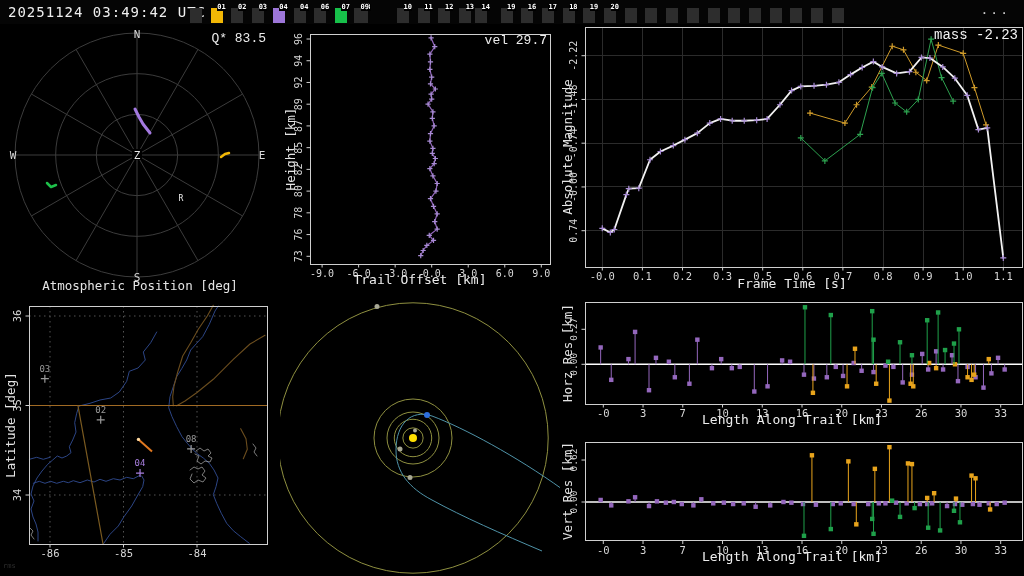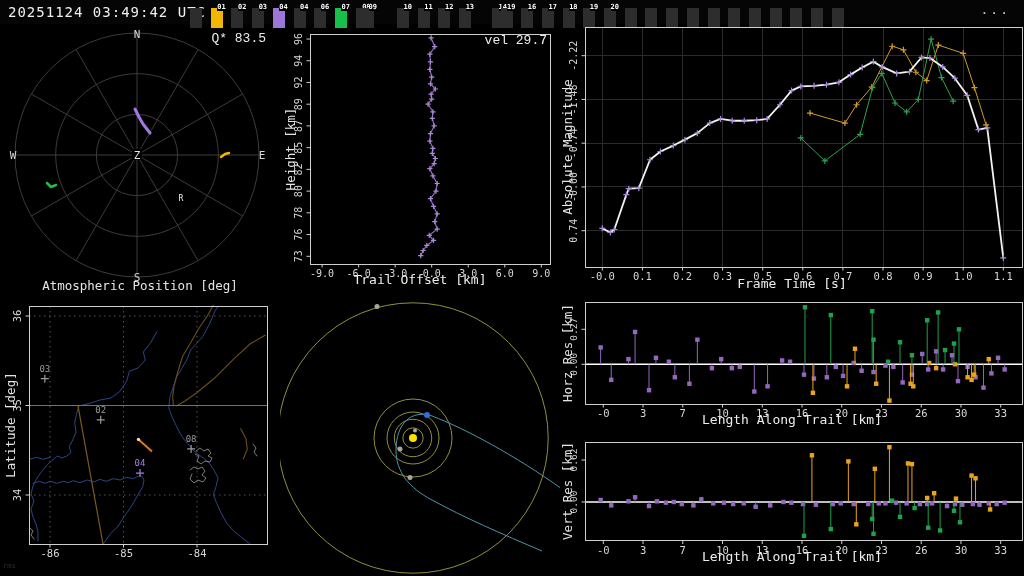--- a/index.html
+++ b/index.html
@@ -1,21 +1,21 @@
 <!DOCTYPE html>
 <html><head>
 <meta charset="utf-8">
 <style>
   html,body{margin:0;padding:0;background:#000;}
   #screen{position:relative;width:1024px;height:576px;background:#000;overflow:hidden;
     font-family:"DejaVu Sans Mono",monospace;color:#e8e8e8;}
   #topbar{position:absolute;left:0;top:0;width:1024px;height:24px;background:#050505;}
   #clock{position:absolute;left:8px;top:4px;font-size:14px;letter-spacing:1px;color:#efefef;}
   #ellipsis{position:absolute;right:14px;top:2px;font-size:13px;color:#cccccc;letter-spacing:2px;}
-  .cam{position:absolute;top:8px;width:12px;height:20px;background:#2d2d2d;}
+  .cam{position:absolute;top:8px;width:12px;height:15px;background:#2d2d2d;}
   .camnum{position:absolute;right:-3px;top:-4px;font-size:7px;line-height:7px;color:#fff;
     background:#000;padding:0;font-weight:bold;}
   .panel-svg{position:absolute;}
   .olab{position:absolute;white-space:nowrap;}
   .ylab{position:absolute;white-space:nowrap;transform:translate(-50%,-50%) rotate(-90deg);}
   .t13{font-size:13px;color:#ececec;}
   .t12{font-size:12.5px;color:#e4e4e4;}
   .t14{font-size:14px;color:#f2f2f2;}
   .right{text-align:right;font-family:Liberation Mono, monospace;}
   .center{text-align:center;}
@@ -37,31 +37,31 @@
         </div><div class="cam" style="left: 272.8px; background: rgb(157, 118, 217);">
           <span class="camnum">04</span>
         </div><div class="cam" style="left: 293.5px;">
           <span class="camnum">04</span>
         </div><div class="cam" style="left: 314.2px;">
           <span class="camnum">06</span>
         </div><div class="cam" style="left: 334.9px; background: rgb(23, 192, 74); text-align: right;">
           <span class="camnum">07</span>
         </div><div class="cam" style="left: 355.6px;">
           <span class="camnum">08</span>
-        </div><div class="cam" style="left: 362px; text-align: center;">
+        </div><div class="cam" style="left: 354px; text-align: center;">
           <span class="camnum">09</span>
         </div><div class="cam" style="left: 397px;">
           <span class="camnum">10</span>
         </div><div class="cam" style="left: 417.7px;">
           <span class="camnum">11</span>
         </div><div class="cam" style="left: 438.4px;">
           <span class="camnum">12</span>
         </div><div class="cam" style="left: 459.1px;">
           <span class="camnum">13</span>
-        </div><div class="cam" style="left: 492px;">
+        </div><div class="cam" style="left: 475px;">
           <span class="camnum">14</span>
         </div><div class="cam" style="left: 500.5px;">
           <span class="camnum">19</span>
         </div><div class="cam" style="left: 521.2px;">
           <span class="camnum">16</span>
         </div><div class="cam" style="left: 541.9px;">
           <span class="camnum">17</span>
         </div><div class="cam" style="left: 562.6px;">
           <span class="camnum">18</span>
         </div><div class="cam" style="left: 583.3px;">
@@ -669,20 +669,21 @@
       <text x="577" y="460.026" font-size="9.5" text-anchor="middle" fill="#d8d8d8" transform="rotate(-90 577 460.026)">0.62</text>
     </svg>
 
   <div class="olab t13 right" style="left:160px;top:31px;width:106px">Q* 83.5</div>
   <div class="olab t12 center" style="left:0;top:278px;width:280px">Atmospheric Position [deg]</div>
 
   <div class="olab t13 right" style="left:440px;top:33px;width:107px">vel 29.7</div>
   <div class="olab t13 center" style="left:280px;top:272px;width:280px">Trail Offset [km]</div>
   <div class="ylab t12" style="left:290px;top:149px">Height [km]</div>
 
+  <div class="olab t14 right" style="left:860px;top:27px;width:158px">mass -2.23</div>
   <div class="olab t13 center" style="left:560px;top:276px;width:464px">Frame Time [s]</div>
   <div class="ylab t12" style="left:567px;top:147px">Absolute Magnitude</div>
 
   <div class="ylab t12" style="left:10px;top:425px">Latitude [deg]</div>
 
 
   <div class="ylab t12" style="left:567px;top:353px">Horz Res [km]</div>
   <div class="olab t13 center" style="left:560px;top:412px;width:464px">Length Along Trail [km]</div>
   <div class="ylab t12" style="left:567px;top:491px">Vert Res [km]</div>
   <div class="olab t13 center" style="left:560px;top:549px;width:464px">Length Along Trail [km]</div>

